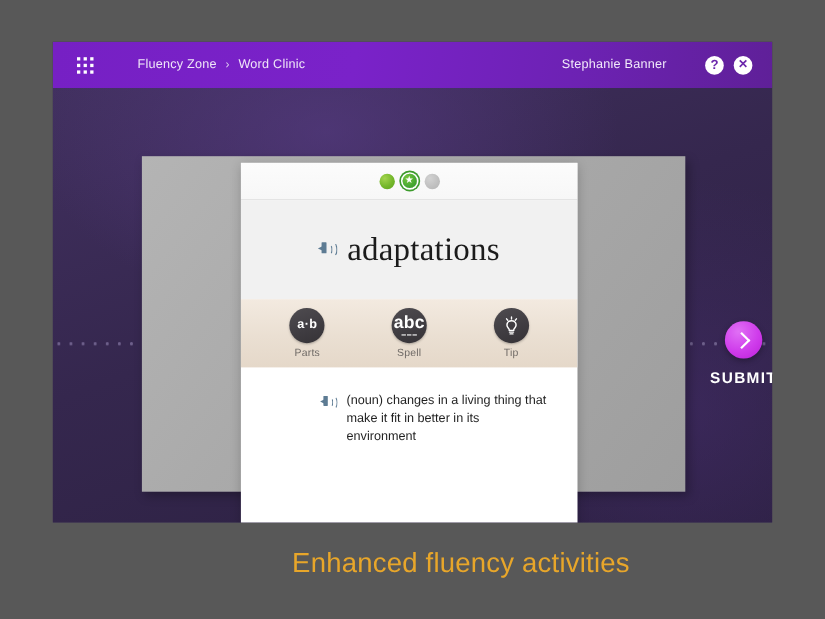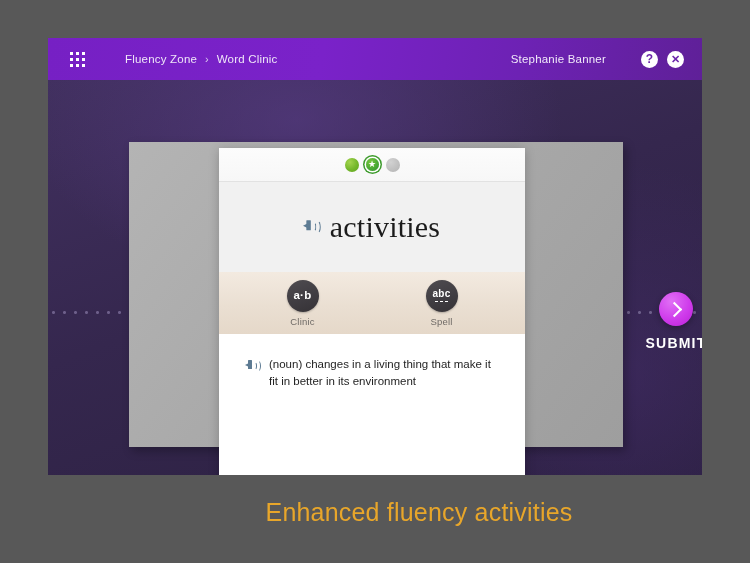--- a/index.html
+++ b/index.html
@@ -256,36 +256,37 @@
     font-weight: bold;
     letter-spacing: .3px;
     line-height: 1;
   }
   .abc-wrap {
     display: flex;
     flex-direction: column;
     align-items: center;
     line-height: 1;
   }
-  .abc-text { font-size: 10px; font-weight: bold; letter-spacing: .2px; }
+  .abc-text { font-size: 16px; font-weight: bold; letter-spacing: .2px; }
   .abc-rules {
     margin-top: 2px;
     display: flex;
     gap: 1.6px;
   }
   .abc-rules i {
     display: block;
     width: 3.5px; height: 1.3px;
     background: #ffffff;
   }
 
   
   #definition-area {
     padding: 22px 26px 0 26px;
     box-sizing: border-box;
+    margin-left: 46px;
   }
   .def-row {
     display: flex;
     align-items: flex-start;
     gap: 9px;
     margin-bottom: 14px;
   }
   .def-row .speaker { margin-top: 3px; }
   .def-text {
     font-size: 11.5px;
@@ -388,46 +389,63 @@
         <div class="pdot todo"></div>
       </div>
 
       <div id="word-area">
         <span class="speaker big">
           <span class="body"></span>
             <span class="box"></span>
           <span class="w1"></span>
             <span class="w2"></span>
         </span>
-        <span id="word-text">activities</span>
+        <span id="word-text">adaptations</span>
       </div>
 
       <div id="tools-strip">
 
         <div class="tool">
           <div class="tool-circle">
             <span class="ab-text">a·b</span>
           </div>
-          <span class="tool-label">Clinic</span>
+          <span class="tool-label">Parts</span>
         </div>
 
         <div class="tool">
           <div class="tool-circle">
             <span class="abc-wrap">
               <span class="abc-text">abc</span>
               <span class="abc-rules">
                 <i></i>
                   <i></i>
                   <i></i>
               </span>
             </span>
           </div>
           <span class="tool-label">Spell</span>
         </div>
 
+        <div class="tool">
+          <div class="tool-circle">
+            <svg width="20" height="20" viewBox="0 0 24 24" aria-hidden="true">
+              <g stroke="#ffffff" stroke-width="1.5" stroke-linecap="round" fill="none">
+                <path d="M12 2.6v2.2"></path>
+                <path d="M6.6 4.6l1.3 1.6"></path>
+                <path d="M17.4 4.6l-1.3 1.6"></path>
+              </g>
+              <path d="M12 6.6c-3 0-5 2.1-5 4.7 0 2 1.3 3.1 2 4 .5.7.6 1.2.6 1.9h4.8c0-.7.1-1.2.6-1.9.7-.9 2-2 2-4 0-2.6-2-4.7-5-4.7z" fill="none" stroke="#ffffff" stroke-width="1.6"></path>
+              <g stroke="#ffffff" stroke-width="1.4" stroke-linecap="round">
+                <path d="M9.7 19h4.6"></path>
+                <path d="M10.4 21.1h3.2"></path>
+              </g>
+            </svg>
+          </div>
+          <span class="tool-label">Tip</span>
+        </div>
 
 
       </div>
 
       <div id="definition-area">
         <div class="def-row">
           <span class="speaker">
             <span class="body"></span>
               <span class="box"></span>
             <span class="w1"></span>

